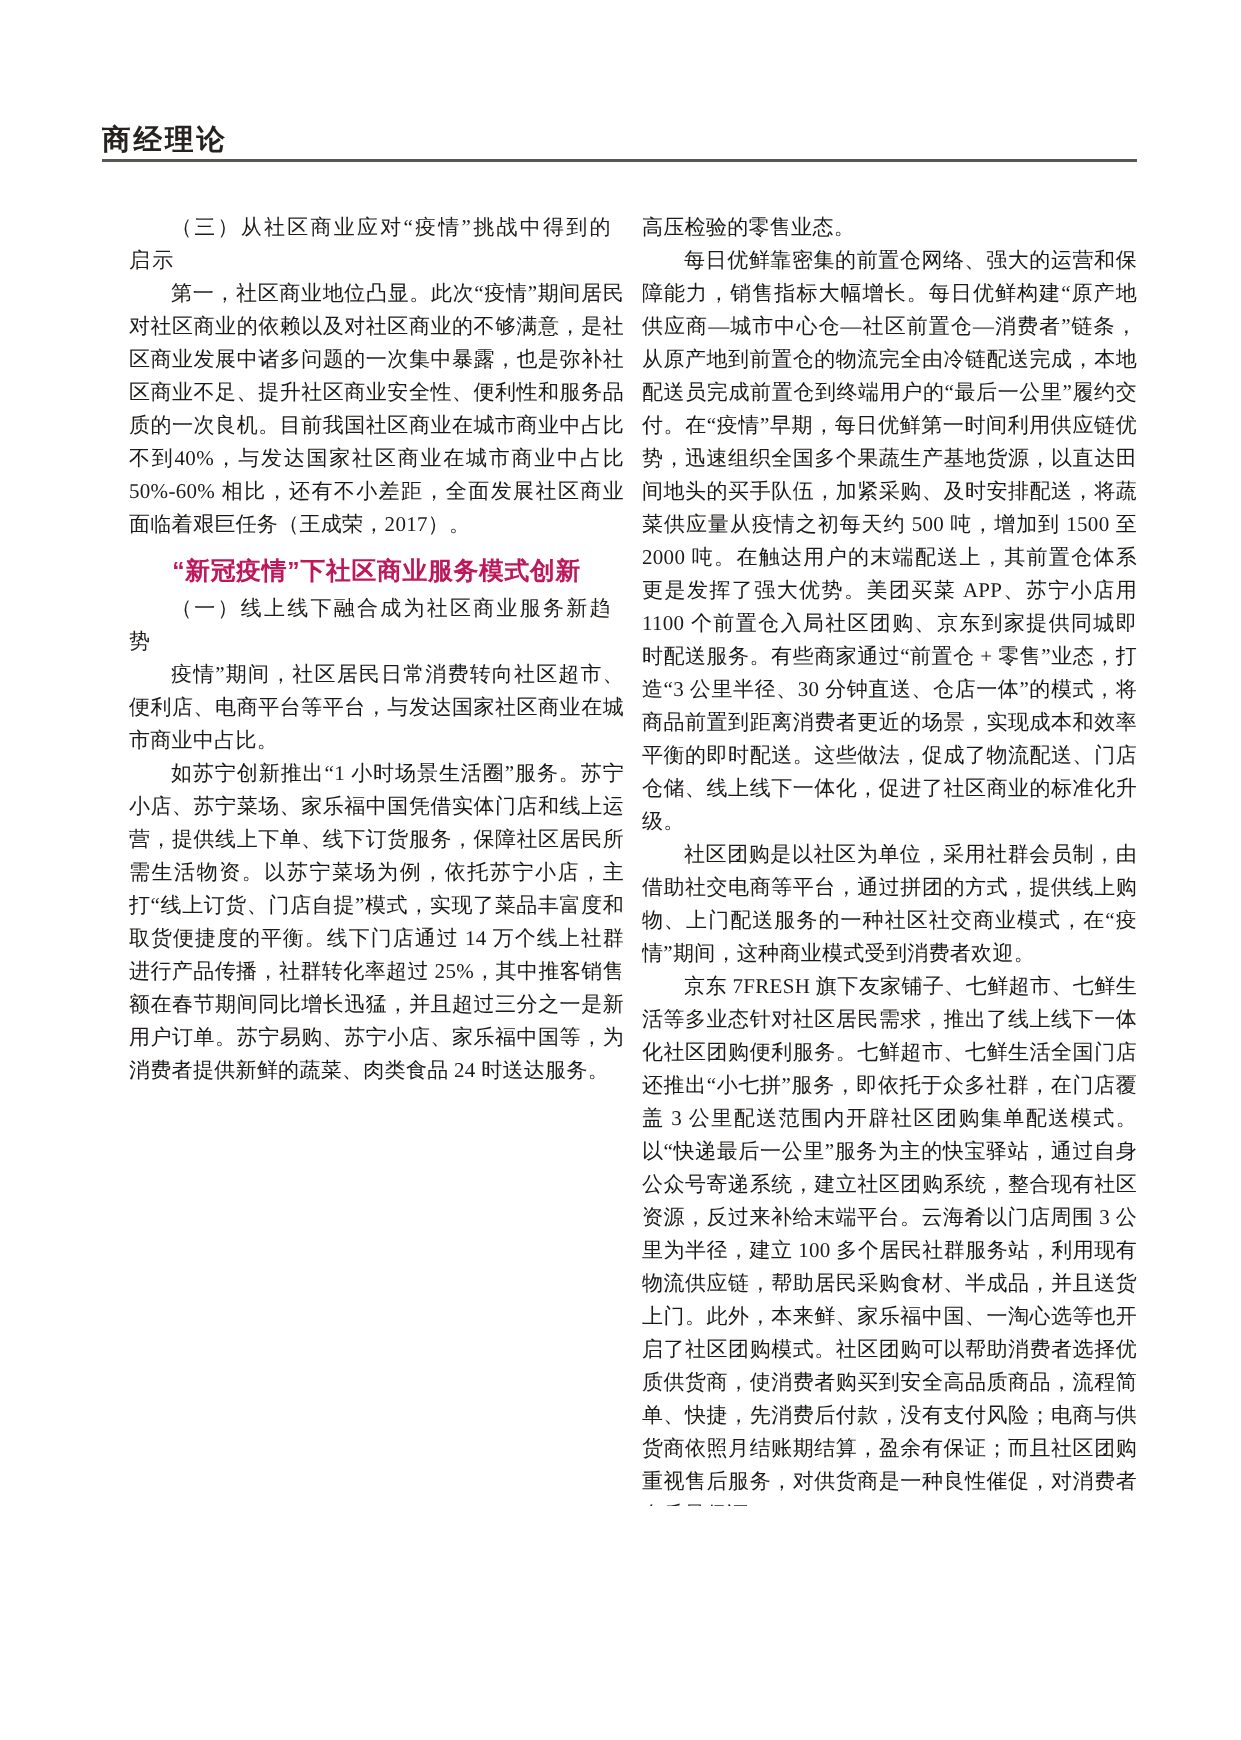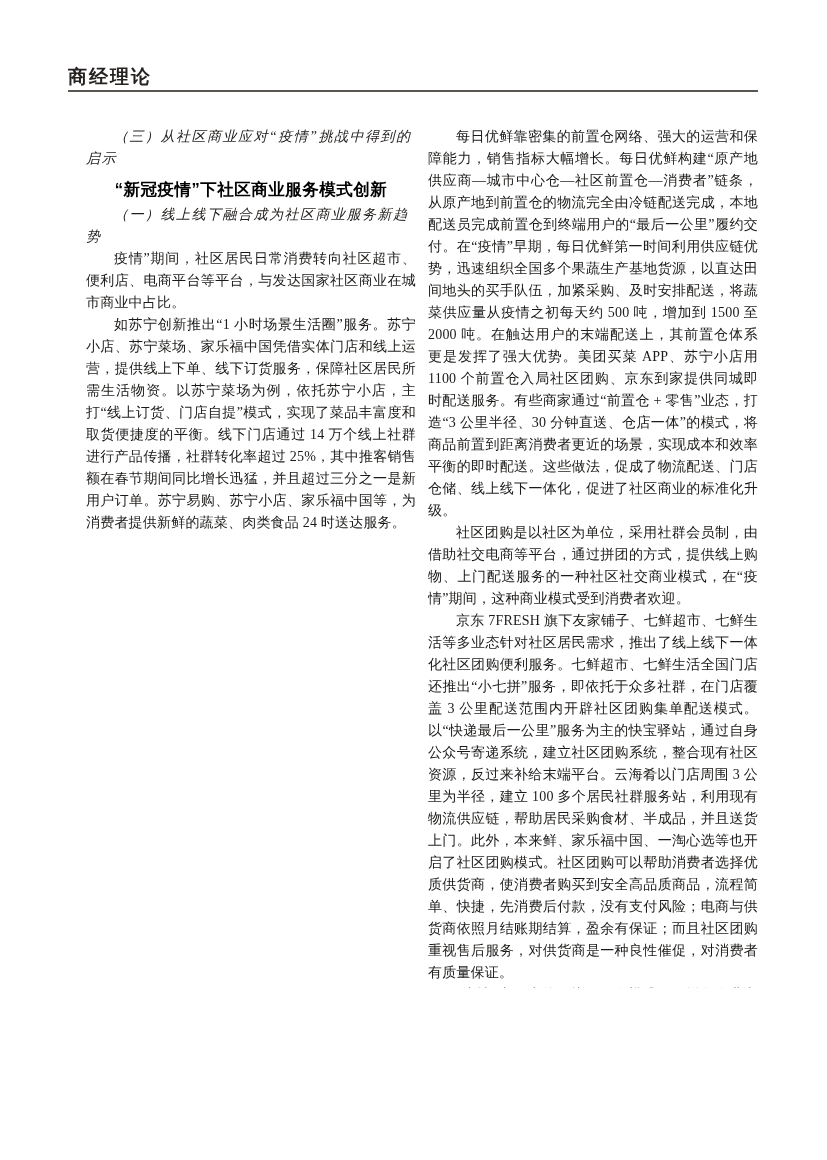--- a/index.html
+++ b/index.html
@@ -1,17 +1,17 @@
 <!DOCTYPE html>
 <html><head>
 <meta charset="utf-8">
 <style>
   html,body { margin:0; padding:0; background:#ffffff; }
   .page {
-    position:relative; width:827px; height:988px; margin:0 auto;
+    position:relative; width:827px; height:988px; margin:16px auto;
     background:#ffffff; overflow:hidden;
     font-family:"Liberation Serif","DejaVu Serif",serif;
     color:#1c1a18;
   }
   
   .hdr-label {
     position:absolute; left:68px; top:64px;
     font-family:"Liberation Sans","DejaVu Sans",sans-serif;
     font-weight:bold; font-size:19px; letter-spacing:2px; color:#262220;
   }
@@ -25,27 +25,27 @@
     display:flex; gap:12px; overflow:hidden;
   }
   .col { width:330px; overflow:hidden; }
   .col p { margin:0; }
   .body-p {
     font-size:14px; line-height:22px; text-align:justify;
     text-indent:2em; letter-spacing:0.2px;
   }
   .cont-p { text-indent:0; }
   .sub-h {
-    font-style:italic; font-size:14px; line-height:22px;
+    font-size:14px; line-height:22px;
     text-indent:2em; letter-spacing:1.5px; color:#201d1b;
   }
   .sec-title {
     font-family:"Liberation Sans","DejaVu Sans",sans-serif;
     font-weight:bold; font-size:16.5px; line-height:24px;
-    text-align:center; margin:7px 0 3px 0; letter-spacing:0.5px; color:#000000;
+    text-align:center; margin:7px 0 3px 0; letter-spacing:0.5px; color:#be185d;
   }
   
   .ftr {
     position:absolute; left:86px; top:1094px; width:671px;
     display:flex; align-items:baseline;
     font-family:"Liberation Sans","DejaVu Sans",sans-serif; font-size:14px;
   }
   .ftr .pgnum { font-weight:bold; color:#262220; width:27px; }
   .ftr .journal { font-weight:bold; color:#a21caf; margin-right:14px; letter-spacing:1px; }
   .ftr .issue { color:#a16207; letter-spacing:1px; }
@@ -55,28 +55,30 @@
 
 <div class="page">
 
   <div class="hdr-label">商经理论</div>
   <div class="hdr-rule"></div>
 
   <div class="columns">
 
     <div class="col">
       <p class="sub-h">（三）从社区商业应对“疫情”挑战中得到的启示</p>
+      <p class="body-p">第一，社区商业地位凸显。此次“疫情”期间居民对社区商业的依赖以及对社区商业的不够满意，是社区商业发展中诸多问题的一次集中暴露，也是弥补社区商业不足、提升社区商业安全性、便利性和服务品质的一次良机。目前我国社区商业在城市商业中占比不到40%，与发达国家社区商业在城市商业中占比 50%-60% 相比，还有不小差距，全面发展社区商业面临着艰巨任务（王成荣，2017）。</p>
       <h2 class="sec-title">“新冠疫情”下社区商业服务模式创新</h2>
       <p class="sub-h">（一）线上线下融合成为社区商业服务新趋势</p>
       <p class="body-p">疫情”期间，社区居民日常消费转向社区超市、便利店、电商平台等平台，与发达国家社区商业在城市商业中占比。</p>
       <p class="body-p">如苏宁创新推出“1 小时场景生活圈”服务。苏宁小店、苏宁菜场、家乐福中国凭借实体门店和线上运营，提供线上下单、线下订货服务，保障社区居民所需生活物资。以苏宁菜场为例，依托苏宁小店，主打“线上订货、门店自提”模式，实现了菜品丰富度和取货便捷度的平衡。线下门店通过 14 万个线上社群进行产品传播，社群转化率超过 25%，其中推客销售额在春节期间同比增长迅猛，并且超过三分之一是新用户订单。苏宁易购、苏宁小店、家乐福中国等，为消费者提供新鲜的蔬菜、肉类食品 24 时送达服务。</p>
 
     </div>
 
     <div class="col">
+      <p class="body-p cont-p">高压检验的零售业态。</p>
       <p class="body-p">每日优鲜靠密集的前置仓网络、强大的运营和保障能力，销售指标大幅增长。每日优鲜构建“原产地供应商—城市中心仓—社区前置仓—消费者”链条，从原产地到前置仓的物流完全由冷链配送完成，本地配送员完成前置仓到终端用户的“最后一公里”履约交付。在“疫情”早期，每日优鲜第一时间利用供应链优势，迅速组织全国多个果蔬生产基地货源，以直达田间地头的买手队伍，加紧采购、及时安排配送，将蔬菜供应量从疫情之初每天约 500 吨，增加到 1500 至 2000 吨。在触达用户的末端配送上，其前置仓体系更是发挥了强大优势。美团买菜 APP、苏宁小店用 1100 个前置仓入局社区团购、京东到家提供同城即时配送服务。有些商家通过“前置仓 + 零售”业态，打造“3 公里半径、30 分钟直送、仓店一体”的模式，将商品前置到距离消费者更近的场景，实现成本和效率平衡的即时配送。这些做法，促成了物流配送、门店仓储、线上线下一体化，促进了社区商业的标准化升级。</p>
       <p class="body-p">社区团购是以社区为单位，采用社群会员制，由借助社交电商等平台，通过拼团的方式，提供线上购物、上门配送服务的一种社区社交商业模式，在“疫情”期间，这种商业模式受到消费者欢迎。</p>
       <p class="body-p">京东 7FRESH 旗下友家铺子、七鲜超市、七鲜生活等多业态针对社区居民需求，推出了线上线下一体化社区团购便利服务。七鲜超市、七鲜生活全国门店还推出“小七拼”服务，即依托于众多社群，在门店覆盖 3 公里配送范围内开辟社区团购集单配送模式。以“快递最后一公里”服务为主的快宝驿站，通过自身公众号寄递系统，建立社区团购系统，整合现有社区资源，反过来补给末端平台。云海肴以门店周围 3 公里为半径，建立 100 多个居民社群服务站，利用现有物流供应链，帮助居民采购食材、半成品，并且送货上门。此外，本来鲜、家乐福中国、一淘心选等也开启了社区团购模式。社区团购可以帮助消费者选择优质供货商，使消费者购买到安全高品质商品，流程简单、快捷，先消费后付款，没有支付风险；电商与供货商依照月结账期结算，盈余有保证；而且社区团购重视售后服务，对供货商是一种良性催促，对消费者有质量保证。</p>
       <p class="body-p">“疫情”中诞生的无接触服务模式，是零售企业和消费者的共同选择，是“后新冠时代”社区商业一种新的服务模式雏形。</p>
 
     </div>
 
   </div>
 
   <div class="ftr">

